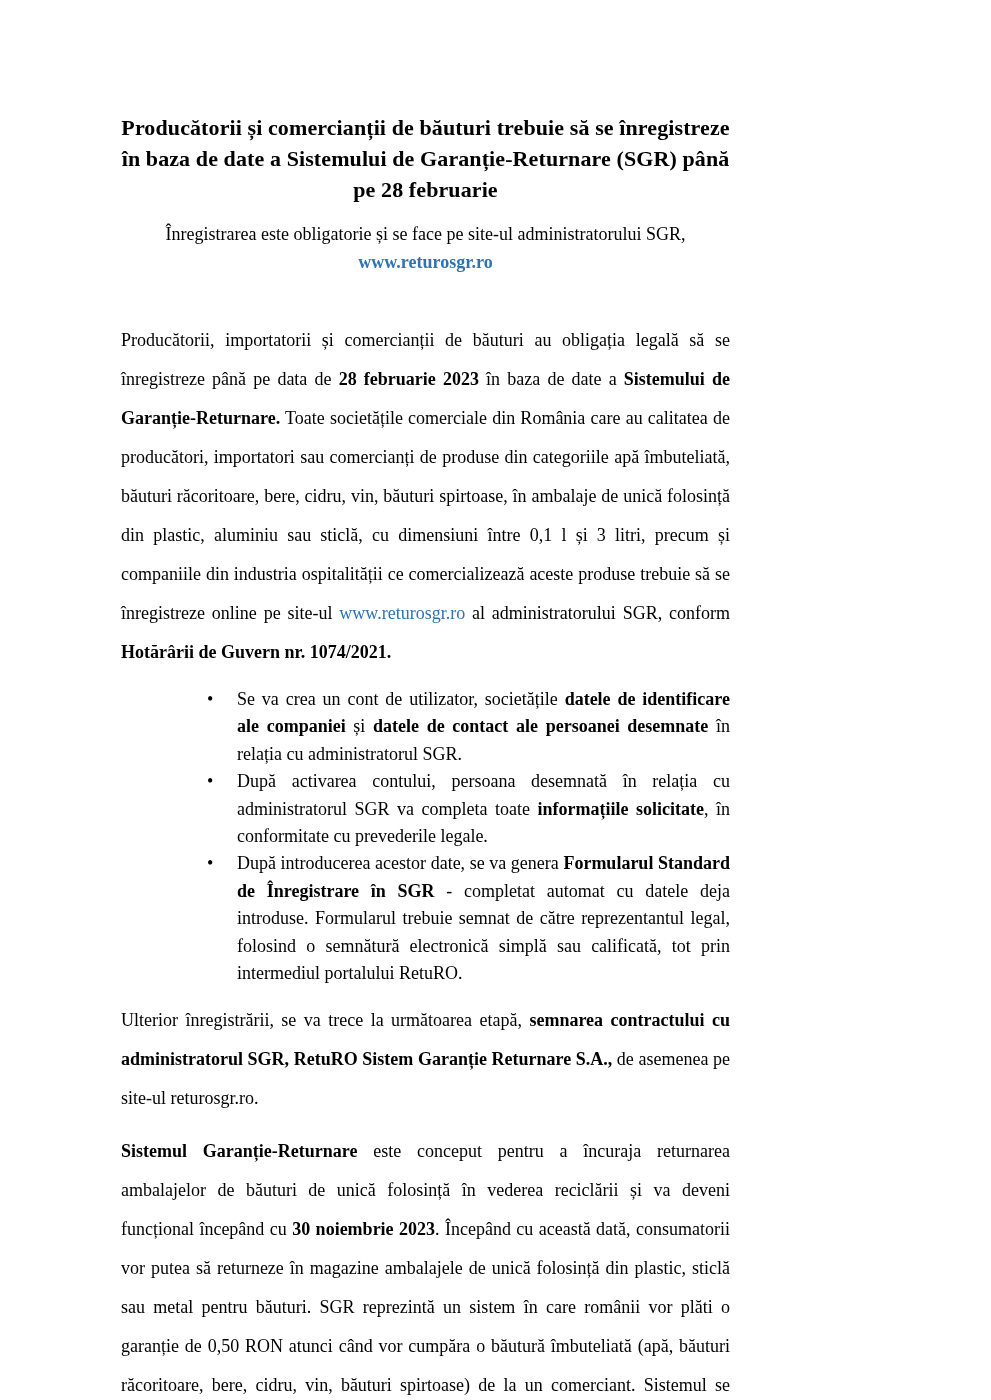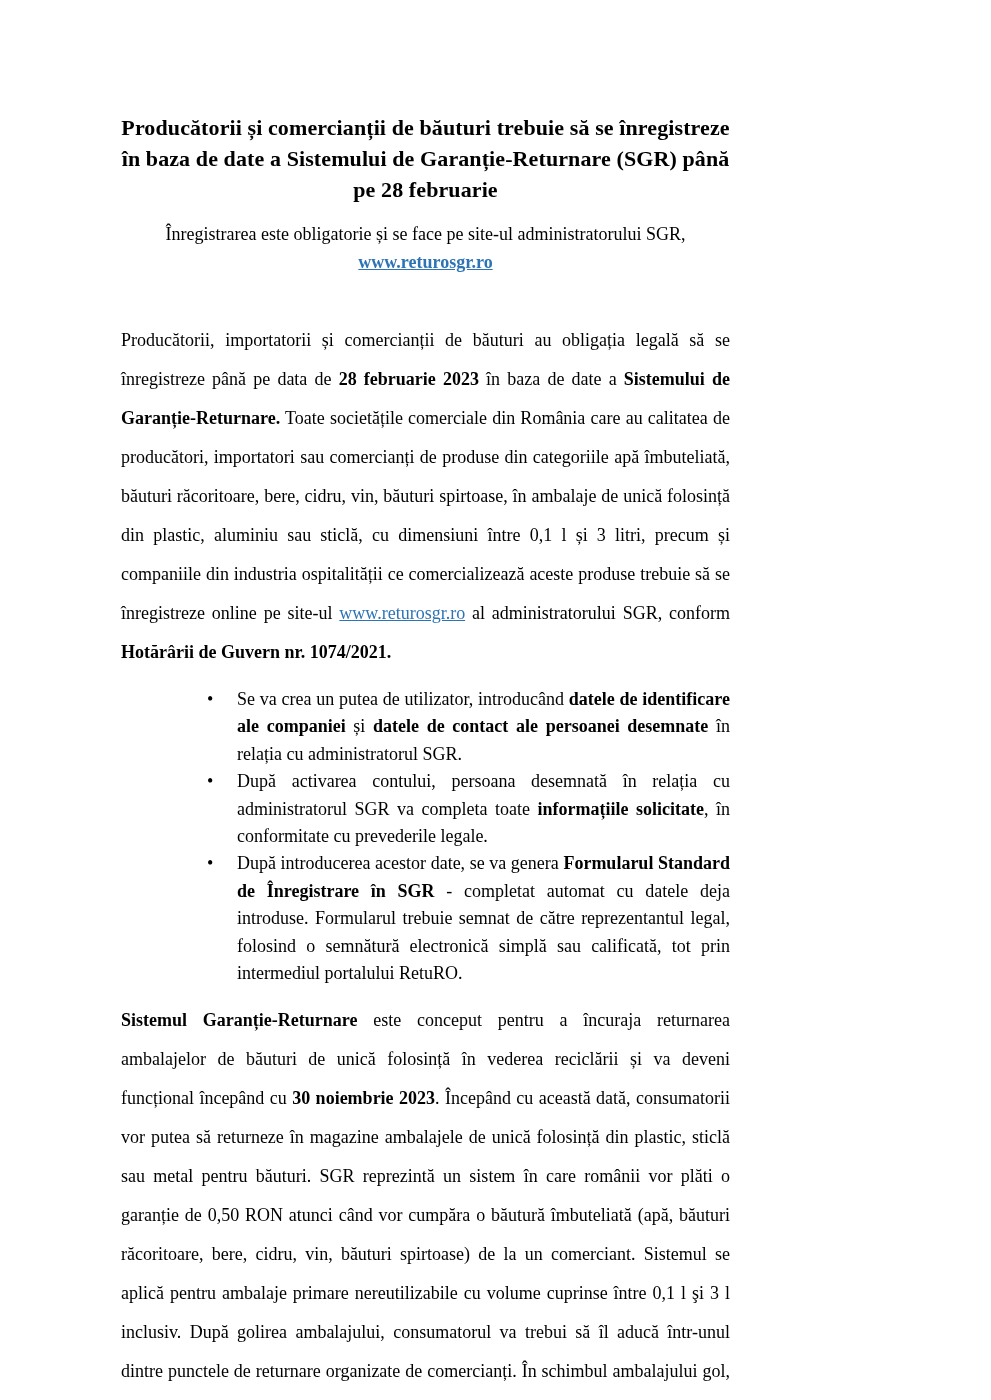--- a/index.html
+++ b/index.html
@@ -31,21 +31,20 @@
   }
   .doc-subtitle-linkline {
     font-size: 18px;
     font-weight: bold;
     text-align: center;
     line-height: 26px;
     margin: 0 0 46px 0;
   }
   a.link {
     color: #2E74B5;
-    text-decoration: underline;
     cursor: pointer;
   }
   .para {
     font-size: 18px;
     line-height: 39px;
     text-align: justify;
     margin: 0 0 14px 0;
   }
   ul.bullets {
     list-style: none;
@@ -76,19 +75,20 @@
 
   <p class="doc-subtitle">Înregistrarea este obligatorie și se face pe site-ul administratorului SGR,</p>
 
   <p class="doc-subtitle-linkline">
     <a class="link">www.returosgr.ro</a>
   </p>
 
   <main id="doc-body">
       <p class="para"><span>Producătorii, importatorii și comercianții de băuturi au obligația legală să se înregistreze până pe data de </span><strong>28 februarie 2023</strong><span> în baza de date a </span><strong>Sistemului de Garanție-Returnare.</strong><span> Toate societățile comerciale din România care au calitatea de producători, importatori sau comercianți de produse din categoriile apă îmbuteliată, băuturi răcoritoare, bere, cidru, vin, băuturi spirtoase, în ambalaje de unică folosință din plastic, aluminiu sau sticlă, cu dimensiuni între 0,1 l și 3 litri, precum și companiile din industria ospitalității ce comercializează aceste produse trebuie să se înregistreze online pe site-ul </span><a class="link">www.returosgr.ro</a><span> al administratorului SGR, conform </span><strong>Hotărârii de Guvern nr. 1074/2021.</strong></p>
       <ul class="bullets">
-        <li><span class="bullet-dot">•</span><span>Se va crea un putea de utilizator, introducând </span><strong>datele de identificare ale companiei</strong><span> și </span><strong>datele de contact ale persoanei desemnate</strong><span> în relația cu administratorul SGR.</span></li>
+        <li><span class="bullet-dot">•</span><span>Se va crea un cont de utilizator, societățile </span><strong>datele de identificare ale companiei</strong><span> și </span><strong>datele de contact ale persoanei desemnate</strong><span> în relația cu administratorul SGR.</span></li>
         <li><span class="bullet-dot">•</span><span>După activarea contului, persoana desemnată în relația cu administratorul SGR va completa toate </span><strong>informațiile solicitate</strong><span>, în conformitate cu prevederile legale.</span></li>
         <li><span class="bullet-dot">•</span><span>După introducerea acestor date, se va genera </span><strong>Formularul Standard de Înregistrare în SGR</strong><span> - completat automat cu datele deja introduse. Formularul trebuie semnat de către reprezentantul legal, folosind o semnătură electronică simplă sau calificată, tot prin intermediul portalului RetuRO.</span></li>
       </ul>
+      <p class="para"><span>Ulterior înregistrării,  se va trece la următoarea etapă, </span><strong>semnarea contractului cu administratorul SGR, RetuRO Sistem Garanție Returnare S.A.,</strong><span> de asemenea pe site-ul returosgr.ro.</span></p>
       <p class="para"><strong>Sistemul Garanție-Returnare</strong><span> este conceput pentru a încuraja returnarea ambalajelor de băuturi de unică folosință în vederea reciclării și va deveni funcțional începând cu </span><strong>30 noiembrie 2023</strong><span>. Începând cu această dată, consumatorii vor putea să returneze în magazine ambalajele de unică folosință din plastic, sticlă sau metal pentru băuturi. SGR reprezintă un sistem în care românii vor plăti o garanție de 0,50 RON atunci când vor cumpăra o băutură îmbuteliată (apă, băuturi răcoritoare, bere, cidru, vin, băuturi spirtoase) de la un comerciant. Sistemul se aplică pentru ambalaje primare nereutilizabile cu volume cuprinse între 0,1 l şi 3 l inclusiv. După golirea ambalajului, consumatorul va trebui să îl aducă într-unul dintre punctele de returnare organizate de comercianți. În schimbul ambalajului gol, consumatorul va primi înapoi, pe loc, valoarea garanției plătite inițial, fără a fi condiționat de prezentarea bonului fiscal.</span></p>
     </main>
 </div>
 
 </body></html>

